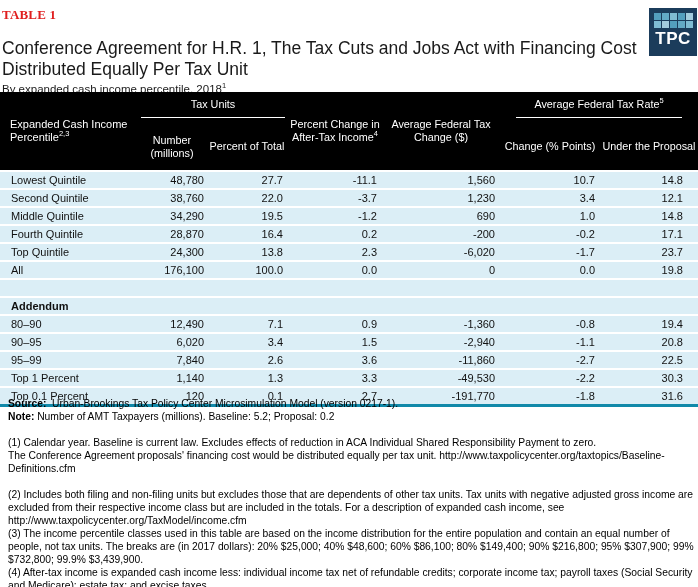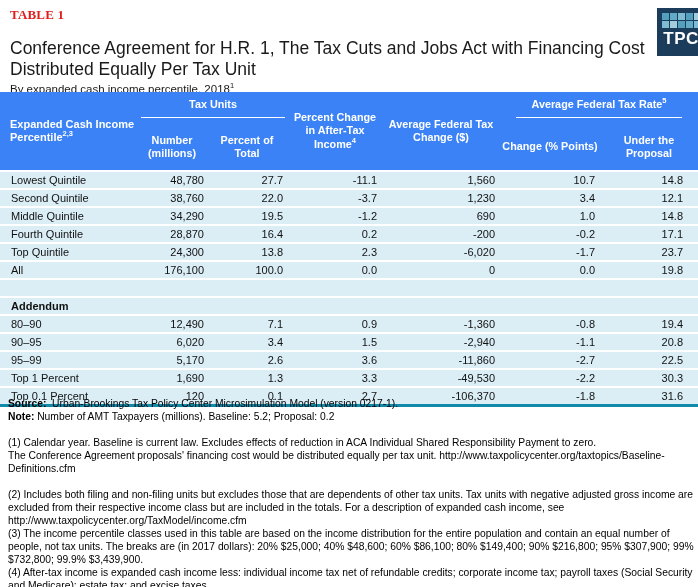--- a/index.html
+++ b/index.html
@@ -1,20 +1,20 @@
 <!DOCTYPE html>
 <html><head>
 <meta charset="utf-8">
 <style>
   html,body{margin:0;padding:0;background:#ffffff;}
   body{width:698px;height:587px;position:relative;overflow:hidden;
        font-family:"Liberation Sans",sans-serif;color:#111;}
 
   
-  #header{position:absolute;top:7px;left:10px;width:688px;}
+  #header{position:absolute;top:7px;left:2px;width:688px;}
   .table-label{font-family:"Liberation Serif",serif;font-weight:bold;
                font-size:13px;color:#e01e1e;letter-spacing:.2px;}
   .title{font-size:17.5px;line-height:20.5px;color:#1a1a1a;width:636px;
          margin-top:15px;font-weight:400;}
   .subtitle{font-size:11.5px;color:#1a1a1a;margin-top:4px;}
   .subtitle sup{font-size:7.5px;}
 
   
   .logo{position:absolute;top:1px;right:-7px;width:48px;height:48px;
         background:#1b3c5b;text-align:center;}
@@ -23,21 +23,21 @@
   .sq{width:7px;height:7px;}
   .sq.a{background:#7fbcd3}.sq.b{background:#539fbe}
   .sq.c{background:#a3ccdd}.sq.d{background:#63aac6}
   .logo-text{color:#fff;font-weight:bold;font-size:17px;letter-spacing:.5px;
              line-height:22px;}
 
   
   #table-wrap{position:absolute;top:92px;left:0;width:698px;}
   table{border-collapse:collapse;table-layout:fixed;width:698px;
         border-bottom:3px solid #1189a9;}
-  th{background:#3b82f6;color:#fff;font-weight:bold;font-size:10.8px;
+  th{background:#000000;color:#fff;font-weight:normal;font-size:10.8px;
      line-height:13.5px;padding:0;}
   th.th-income{text-align:left;padding-left:10px;vertical-align:middle;font-size:11px;}
   th.th-mid{vertical-align:middle;text-align:center;}
   th.th-group{vertical-align:top;padding-top:6px;height:30px;}
   .group-label{border-bottom:1px solid #fff;padding-bottom:5px;text-align:center;}
   .g1{margin:0 3px;}
   .g2{margin:0 16px;}
   tr.subrow th{height:38px;vertical-align:middle;text-align:center;padding:0 2px 4px 2px;}
   th sup,.subtitle sup{font-size:7.5px;vertical-align:super;line-height:0;}
 
@@ -185,42 +185,42 @@
       <td class="c-label">90–95</td>
       <td class="num pr2">6,020</td>
       <td class="num pr4">3.4</td>
       <td class="num pr4">1.5</td>
       <td class="num pr4">-2,940</td>
       <td class="num pr4">-1.1</td>
       <td class="num pr11">20.8</td>
     </tr>
     <tr>
       <td class="c-label">95–99</td>
-      <td class="num pr2">5,170</td>
+      <td class="num pr2">7,840</td>
       <td class="num pr4">2.6</td>
       <td class="num pr4">3.6</td>
       <td class="num pr4">-11,860</td>
       <td class="num pr4">-2.7</td>
       <td class="num pr11">22.5</td>
     </tr>
     <tr>
       <td class="c-label">Top 1 Percent</td>
-      <td class="num pr2">1,690</td>
+      <td class="num pr2">1,140</td>
       <td class="num pr4">1.3</td>
       <td class="num pr4">3.3</td>
       <td class="num pr4">-49,530</td>
       <td class="num pr4">-2.2</td>
       <td class="num pr11">30.3</td>
     </tr>
     <tr>
       <td class="c-label">Top 0.1 Percent</td>
       <td class="num pr2">120</td>
       <td class="num pr4">0.1</td>
       <td class="num pr4">2.7</td>
-      <td class="num pr4">-106,370</td>
+      <td class="num pr4">-191,770</td>
       <td class="num pr4">-1.8</td>
       <td class="num pr11">31.6</td>
     </tr>
   </tbody>
 </table>
 </div>
 
 <div id="notes">
   <div class="srcline"><b>Source:</b>&nbsp; <span>Urban-Brookings Tax Policy Center Microsimulation Model (version 0217-1).</span></div>
   <div class="srcline"><b>Note:</b>&nbsp;<span>Number of AMT Taxpayers (millions).  Baseline: 5.2; Proposal: 0.2</span></div>

